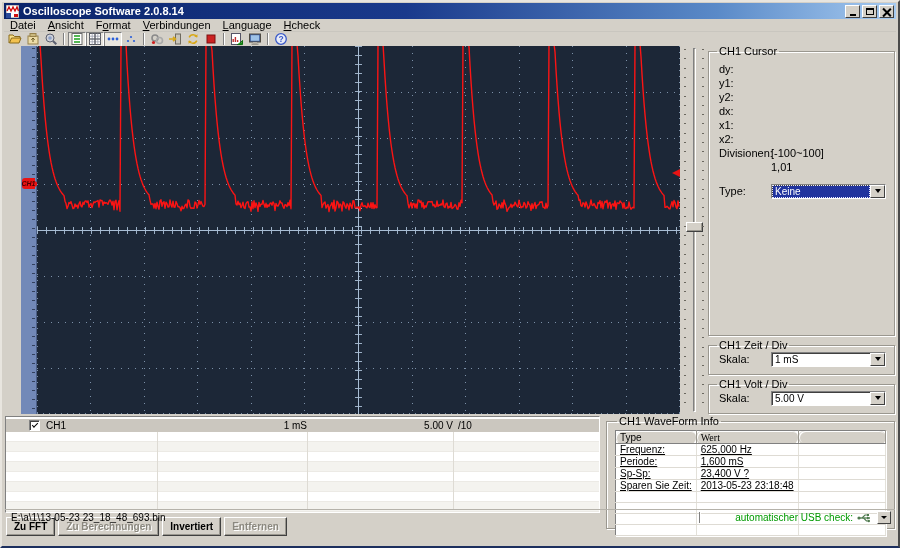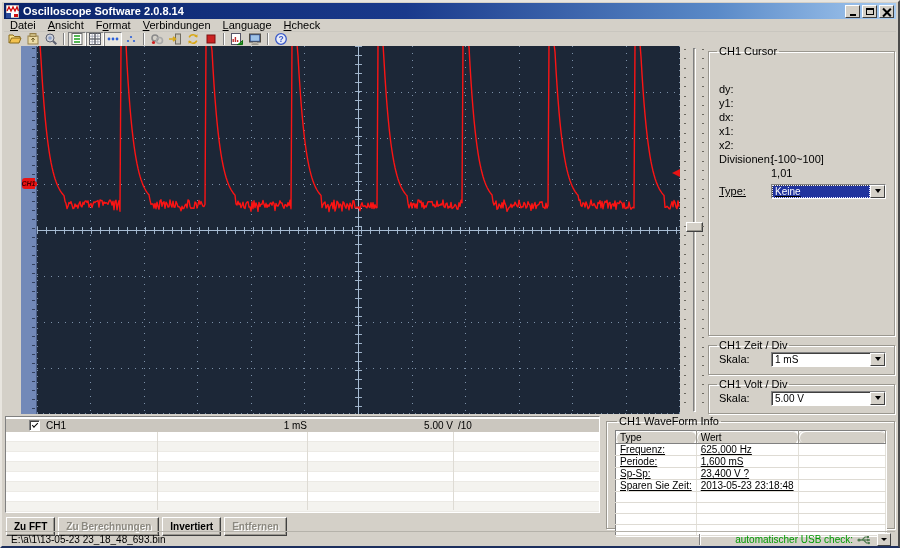--- a/index.html
+++ b/index.html
@@ -57,21 +57,21 @@
   .vslider .thumb{position:absolute;left:6px;top:176px;width:17px;height:10px;background:#d4d0c8;
     border:1px solid;border-color:#fff #404040 #404040 #fff;box-shadow:inset -1px -1px 0 #9a978f;}
   
   .rightpanel{position:absolute;left:687px;right:0;top:0;height:368px;}
   fieldset{border:1px solid #9a978f;box-shadow:inset 1px 1px 0 #fff,1px 1px 0 #fff;
     margin:0;padding:2px 6px 2px 6px;position:relative;}
   legend{font-size:11px;padding:0 2px;margin-left:2px;line-height:10px;}
   .grp-cursor{height:290px;}
   .grp-zeit,.grp-volt{margin-top:4px;height:35px;}
   .crow{display:flex;align-items:center;height:14px;padding-left:4px;font-size:11px;}
-  .crow.first{margin-top:24px;}
+  .crow.first{margin-top:4px;}
   .crow label{width:52px;flex:none;}
   .cval{font-size:11px;}
   .combo{flex:1;height:15px;margin-right:2px;background:#fff;border:1px solid;
     border-color:#808080 #fff #fff #808080;box-shadow:inset 1px 1px 0 #404040;
     display:flex;align-items:stretch;font-size:10px;}
   .combo .ctext{flex:1;padding:1px 0 0 3px;white-space:nowrap;overflow:hidden;}
   .combo.sel{background:#20339e;}
   .combo.sel .ctext{color:#fff;outline:1px dotted #e8e8ff;outline-offset:-1px;}
   .cbtn{width:15px;flex:none;background:#d4d0c8;border:1px solid;border-color:#fff #404040 #404040 #fff;
     display:flex;align-items:center;justify-content:center;}
@@ -102,23 +102,23 @@
   .btn.disabled{color:#8b887f;text-shadow:1px 1px 0 #fff;}
   .infopanel{position:absolute;left:601px;right:0;top:0;height:114px;}
   .grp-info{position:absolute;top:0;left:0;right:0;bottom:1px;padding:2px 8px;}
   .itable{width:100%;border-collapse:collapse;margin-top:2px;font-size:10px;
     border:1px solid #808080;box-shadow:1px 1px 0 #fff;background:#fff;}
   .itable th{background:#d4d0c8;font-weight:normal;text-align:left;height:13px;padding:0 4px;
     border-right:1px solid #9a978f;border-bottom:1px solid #808080;
     box-shadow:inset 1px 1px 0 #fff;border-radius:6px;}
   .itable td{height:11px;padding:0 4px;border-right:1px solid #e3e1da;border-bottom:1px solid #dedbd4;
     white-space:nowrap;text-decoration:underline;}
-  .itable .c1{width:78px;} .itable .c2{width:100px;}
-  
-  .statusbar{position:absolute;top:529px;left:3px;right:3px;height:16px;border-top:1px solid #b5b2aa;
+  .itable .c1{width:78px;} .itable .c2{width:100px;font-family:Liberation Serif, serif;}
+  
+  .statusbar{position:absolute;top:507px;left:3px;right:3px;height:16px;border-top:1px solid #b5b2aa;
     display:flex;align-items:center;font-size:10px;}
   .spath{margin-left:6px;color:#000;}
   .sdivider{position:absolute;left:694px;top:2px;bottom:2px;width:2px;
     border-left:1px solid #808080;border-right:1px solid #fff;}
   .sright{margin-left:auto;display:flex;align-items:center;gap:4px;margin-right:4px;}
   .usb-label{color:#009a00;margin-left:20px;}
   .usb-dd{width:14px;height:13px;background:#d4d0c8;border:1px solid;border-color:#fff #404040 #404040 #fff;
     display:flex;align-items:center;justify-content:center;}
   .usb-dd .arr{border-top-width:3.5px;border-left-width:3px;border-right-width:3px;}
 </style>
@@ -303,40 +303,44 @@
         <legend>CH1 Cursor</legend>
         <div class="crow first">
             <label>dy:</label>
             <span class="cval"></span>
           </div>
         <div class="crow">
             <label>y1:</label>
             <span class="cval"></span>
           </div>
         <div class="crow">
+            <label>y2:</label>
+            <span class="cval"></span>
+          </div>
+        <div class="crow">
             <label>dx:</label>
             <span class="cval"></span>
           </div>
         <div class="crow">
             <label>x1:</label>
             <span class="cval"></span>
           </div>
         <div class="crow">
             <label>x2:</label>
             <span class="cval"></span>
           </div>
         <div class="crow">
             <label>Divisionen:</label>
             <span class="cval">[-100~100]</span>
           </div>
         <div class="crow">
             <label></label>
             <span class="cval">1,01</span>
           </div>
-        <div class="crow" style="margin-top:4px;text-decoration:underline;">
+        <div class="crow" style="margin-top:10px;">
           <label>Type:</label>
           <div class="combo sel">
             <span class="ctext">Keine</span>
             <span class="cbtn">
                 <span class="arr"></span>
               </span>
           </div>
         </div>
       </fieldset>
 

